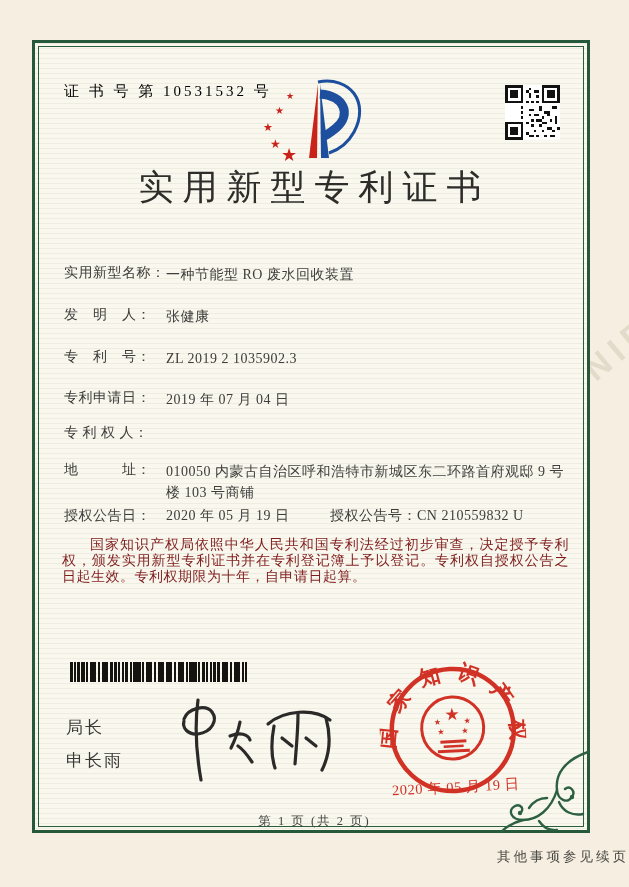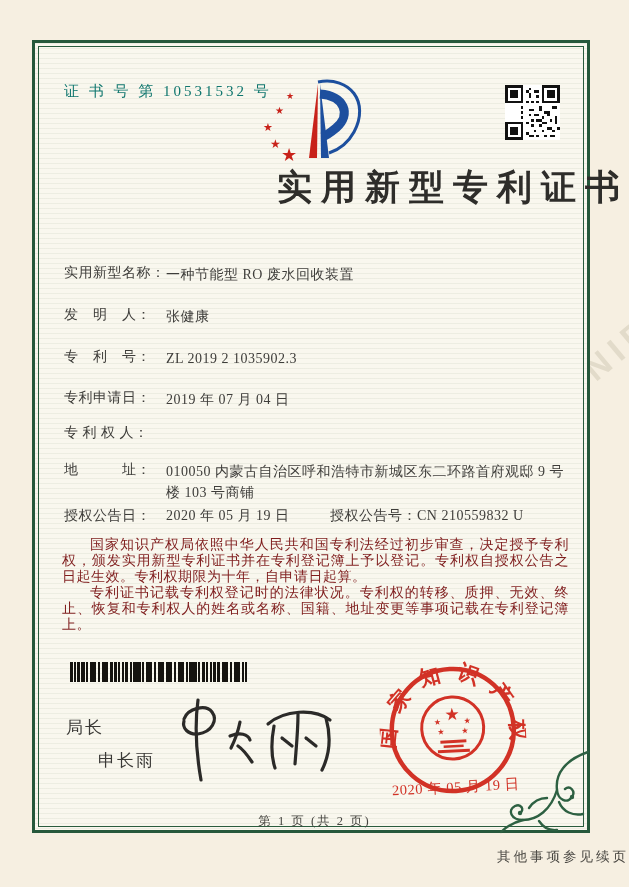--- a/index.html
+++ b/index.html
@@ -19,27 +19,27 @@
       #f9f7ee;
   }
   .frame-inner{position:absolute;inset:3px;border:1px solid #2a5c3e;}
   
   .wm{
     position:absolute;font-family:"Liberation Sans",sans-serif;
     font-weight:bold;letter-spacing:7px;color:rgba(150,140,108,0.20);
     transform:rotate(-40deg);pointer-events:none;white-space:nowrap;
   }
   
-  .cert-no{position:absolute;left:64px;top:82px;font-size:15px;letter-spacing:3px;color:#0f766e;}
+  .cert-no{position:absolute;left:64px;top:82px;font-size:15px;letter-spacing:3px;color:#000000;}
   .logo{position:absolute;left:250px;top:66px;width:158px;height:104px;}
   .logo .star{position:absolute;color:#c8221a;line-height:1;}
   .qr{position:absolute;left:505px;top:85px;width:55px;height:55px;}
   .title{
-    position:absolute;left:0;right:0;top:164px;text-align:right;
-    font-size:35px;font-weight:700;letter-spacing:9px;color:#2e2d2a;
+    position:absolute;left:0;right:0;top:164px;text-align:center;
+    font-size:35px;font-weight:400;letter-spacing:9px;color:#2e2d2a;
   }
   
   .row{position:absolute;left:64px;width:505px;font-size:14px;letter-spacing:0.5px;color:#3e3d3a;display:flex;margin-top:20px;}
   .row .lbl{flex:none;min-width:102px;white-space:nowrap;}
   .row .val{flex:1;line-height:21px;}
   .r1{top:244px}.r2{top:286px}.r3{top:328px}.r4{top:369px}.r5{top:404px}
   .r6{top:441px}.r7{top:487px}
   .pub-no{position:absolute;left:266px;top:0;white-space:nowrap;}
   
   .paras{position:absolute;left:62px;top:537px;width:507px;font-size:14px;
@@ -48,21 +48,21 @@
   
   .barcode{
     position:absolute;left:70px;top:662px;width:177px;height:20px;
     background:
       repeating-linear-gradient(90deg,#15130f 0 2px,rgba(0,0,0,0) 2px 4px),
       repeating-linear-gradient(90deg,#15130f 0 1px,rgba(0,0,0,0) 1px 7px),
       repeating-linear-gradient(90deg,#15130f 0 3px,rgba(0,0,0,0) 3px 11px);
   }
   
   .director-label{position:absolute;left:66px;top:716px;font-size:17px;letter-spacing:2px;color:#3a3936;}
-  .director-name{position:absolute;left:66px;top:749px;font-size:17px;letter-spacing:2px;color:#3a3936;margin-left:32px;}
+  .director-name{position:absolute;left:66px;top:749px;font-size:17px;letter-spacing:2px;color:#3a3936;}
   .signature{position:absolute;left:168px;top:688px;width:182px;height:102px;}
   
   .seal{position:absolute;left:380px;top:656px;width:146px;height:156px;opacity:0.95;transform:rotate(-3deg);}
   
   .page-indicator{position:absolute;left:0;right:0;top:813px;text-align:center;font-size:12.5px;letter-spacing:2px;color:#45443f;}
   .continuation{position:absolute;left:0;right:0;top:848px;text-align:right;font-size:13.5px;letter-spacing:3px;color:#4a4843;}
   .flourish{position:absolute;left:499px;top:750px;width:93px;height:86px;}
 </style>
 </head>
 <body>
@@ -179,21 +179,20 @@
   <div class="row r7" style="position:absolute;">
     <span class="lbl">授权公告日：</span>
     <span>2020 年 05 月 19 日</span>
     <span class="pub-no">
       <span>授权公告号：</span><span>CN 210559832 U</span>
     </span>
   </div>
 
   <div class="paras">
     <p>国家知识产权局依照中华人民共和国专利法经过初步审查，决定授予专利权，颁发实用新型专利证书并在专利登记簿上予以登记。专利权自授权公告之日起生效。专利权期限为十年，自申请日起算。</p>
-    <p>专利证书记载专利权登记时的法律状况。专利权的转移、质押、无效、终止、恢复和专利权人的姓名或名称、国籍、地址变更等事项记载在专利登记簿上。</p>
   </div>
 
   <div class="barcode"></div>
 
   <div class="director-label">局长</div>
   <div class="director-name">申长雨</div>
 
   <svg class="signature" viewBox="0 0 182 102">
     <g fill="none" stroke="#2b2a28" stroke-width="3.2" stroke-linecap="round">
       <path d="M 30 12 C 27 34, 27 58, 33 92"></path>

